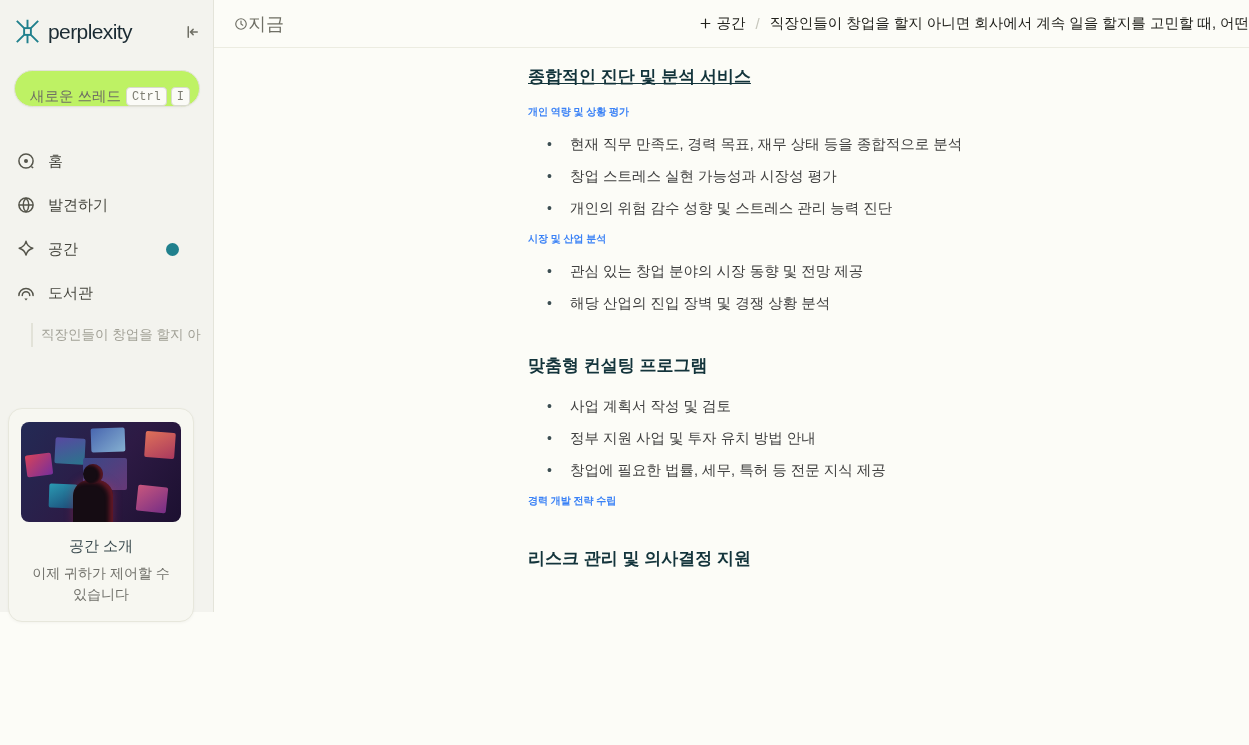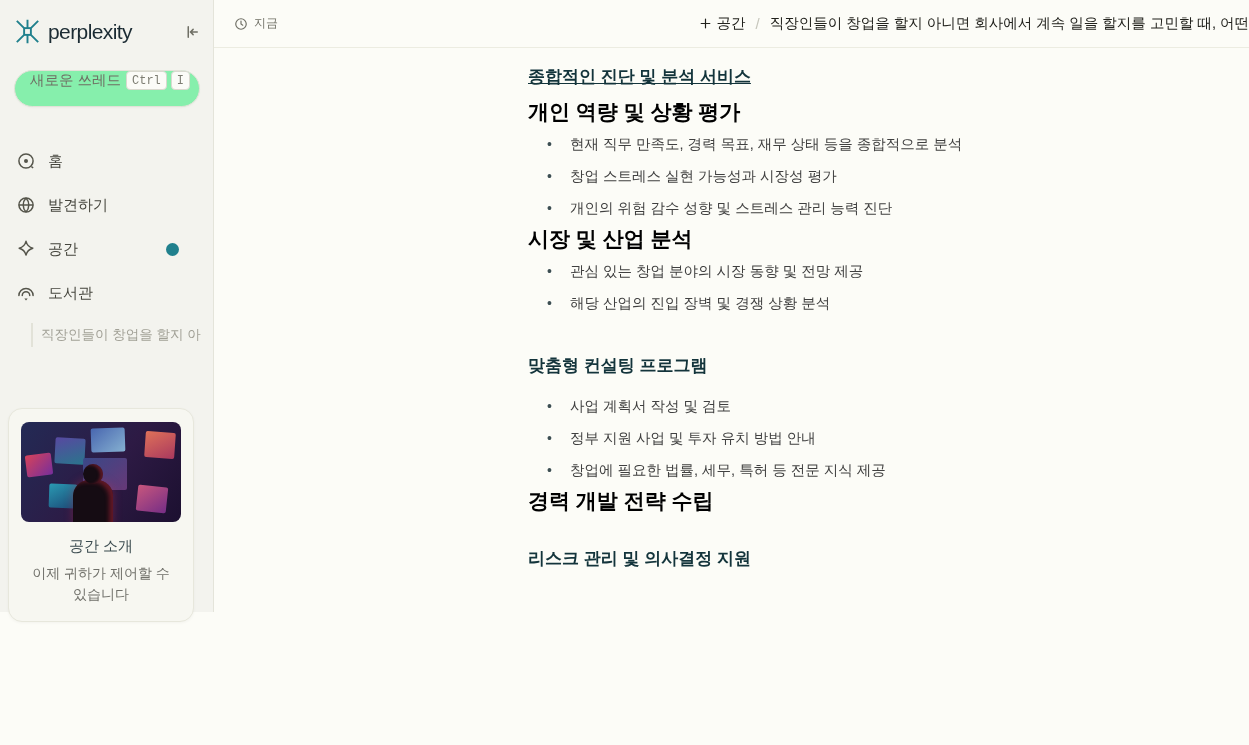--- a/index.html
+++ b/index.html
@@ -14,22 +14,22 @@
     width:214px; min-width:214px; height:612px;
     background:#f3f3ee; border-right:1px solid #e4e4da;
     position:relative; padding:18px 12px 0 14px;
   }
   .logo-row { display:flex; align-items:center; }
   .logo { display:flex; align-items:center; gap:7px; cursor:pointer; }
   .wordmark { font-size:21px; letter-spacing:-0.6px; color:#1b2b33; font-weight:500; }
   .collapse-btn { margin-left:auto; color:#6f6f65; cursor:pointer; display:flex; }
   .new-thread {
     margin-top:25px; height:37px; width:186px;
-    background:#86efac; border:1px solid #e2e2d8; border-radius:20px;
-    display:flex; align-items:flex-start; padding:0 9px 0 15px;
+    background:#bef264; border:1px solid #e2e2d8; border-radius:20px;
+    display:flex; align-items:flex-end; padding:0 9px 0 15px;
     color:#6f6f64; font-size:14.5px; cursor:pointer;
     box-shadow:0 1px 2px rgba(0,0,0,0.03);
   }
   .kbd-group { margin-left:auto; display:flex; gap:4px; }
   .kbd {
     font-family:"Liberation Mono","DejaVu Sans Mono",monospace;
     font-size:12px; color:#7d7d72; border:1px solid #d9d9cf;
     border-radius:4px; padding:2px 5px 1px; background:#fbfbf7; line-height:14px;
   }
   .nav { margin-top:32px; display:flex; flex-direction:column; }
@@ -76,32 +76,32 @@
   }
   .promo-title { margin-top:15px; text-align:center; font-size:15px; color:#3c4c50; }
   .promo-sub { margin-top:7px; text-align:center; font-size:14px; line-height:21px; color:#70706a; padding:0 4px; }
   
   .main { flex:1; display:flex; flex-direction:column; min-width:0; }
   .topbar {
     height:48px; min-height:48px; display:flex; align-items:center;
     border-bottom:1px solid #ececе1; border-bottom:1px solid #ecece1;
     padding-left:20px; overflow:hidden;
   }
-  .time-chip { display:flex; align-items:center; gap:6px; color:#6f6f65; font-size:12px; }
+  .time-chip { display:flex; align-items:center; color:#6f6f65; font-size:18px; }
   .crumbs {
     margin-left:auto; display:flex; align-items:center; white-space:nowrap;
     overflow:hidden; color:#21211c;
   }
   .crumb-space { display:flex; align-items:center; gap:5px; font-size:14.5px; cursor:pointer; color:#21211c; }
   .crumb-sep { color:#c6c6bb; padding:0 10px; font-size:15px; }
   .crumb-title { font-size:14.5px; color:#21211c; cursor:pointer; }
   .content { padding:17px 0 0 314px; width:100%; }
   .content h2 { font-size:17px; line-height:24px; font-weight:700; color:#13343B; margin:35px 0 12px; }
   .content .sec:first-child h2 { margin-top:0;text-decoration:underline; }
-  .content h3 { font-size:21px; line-height:22px; font-weight:700; color:#000000; margin:0 0 5px; }
+  .content h3 { font-size:10px; line-height:22px; font-weight:700; color:#3b82f6; margin:0 0 5px; }
   .content ul { list-style:none; margin:0 0 4px 0; }
   .content li {
     position:relative; padding-left:42px; line-height:32px;
     font-size:14.5px; color:#404040; max-width:640px;
   }
   .content li::before {
     content:"•"; position:absolute; left:19px; color:#3c4e52; font-size:14px;
   }
   svg { display:block; }
 </style>

